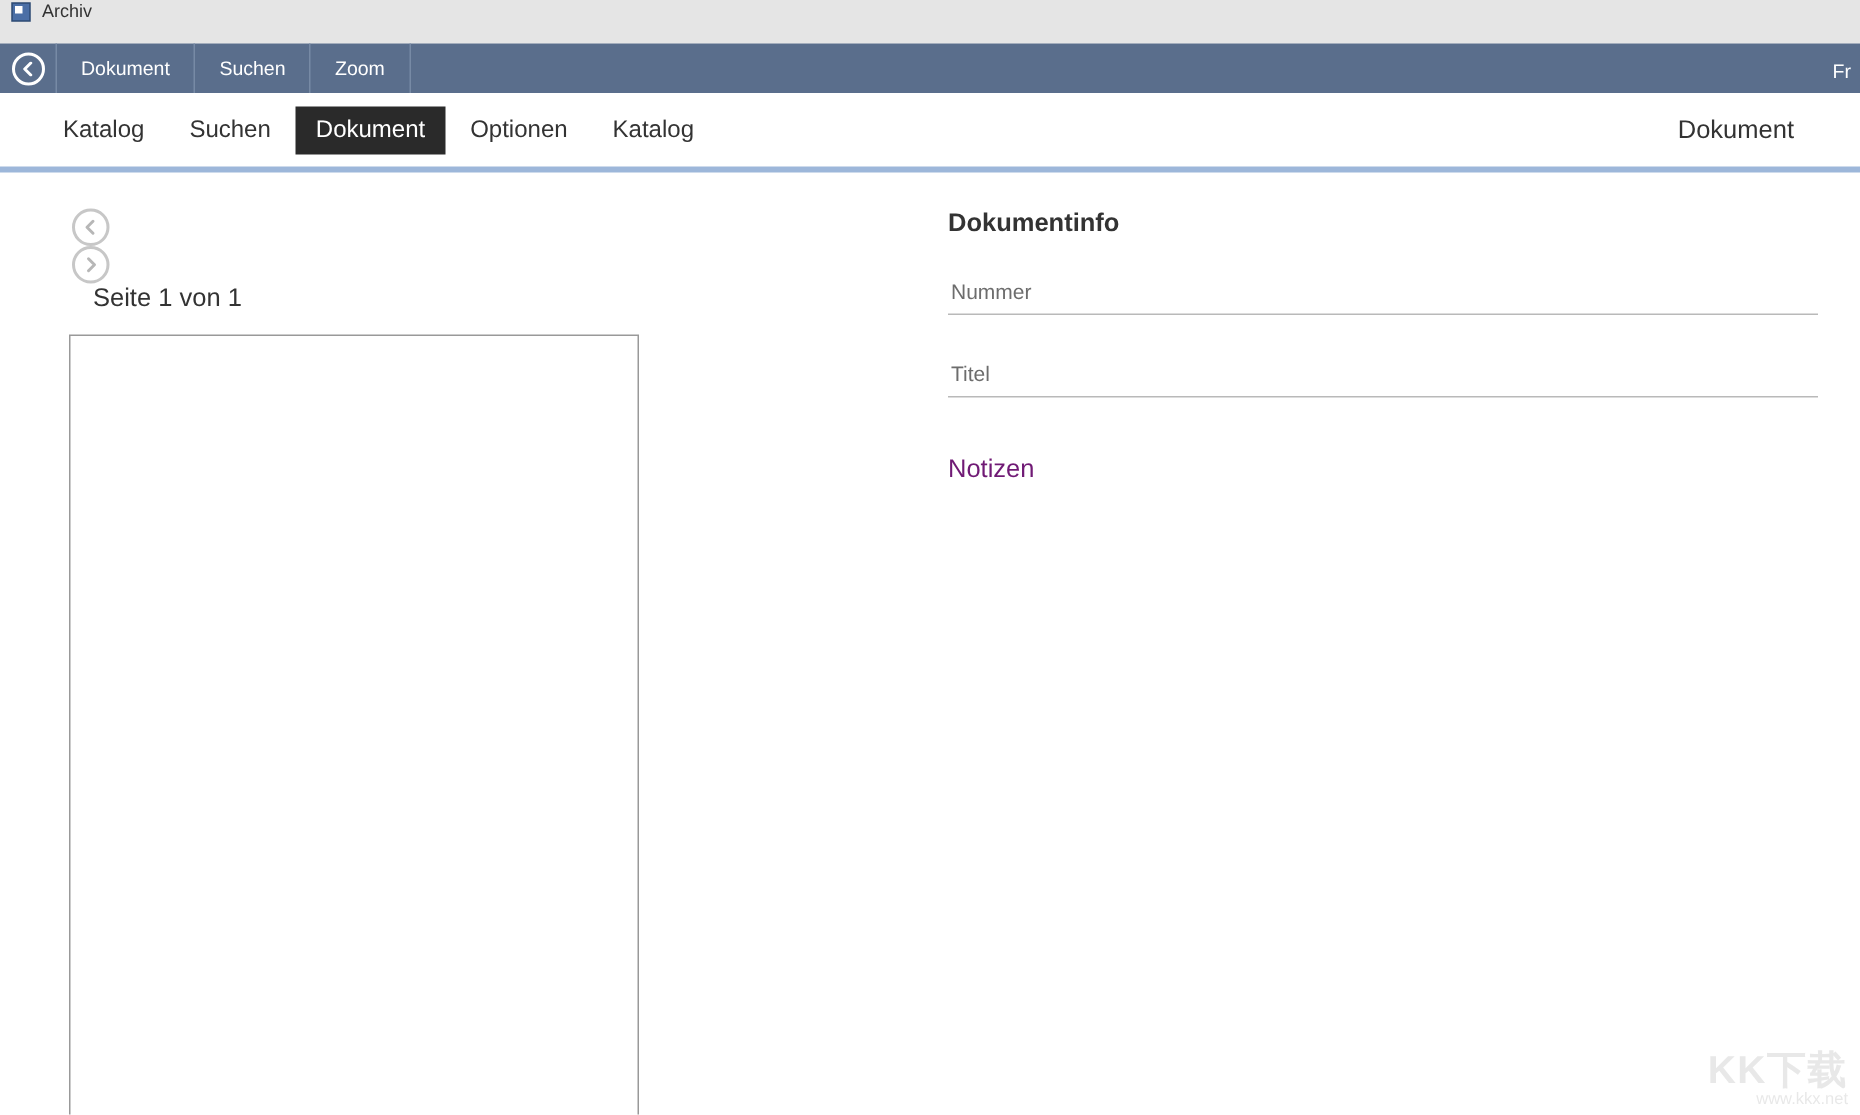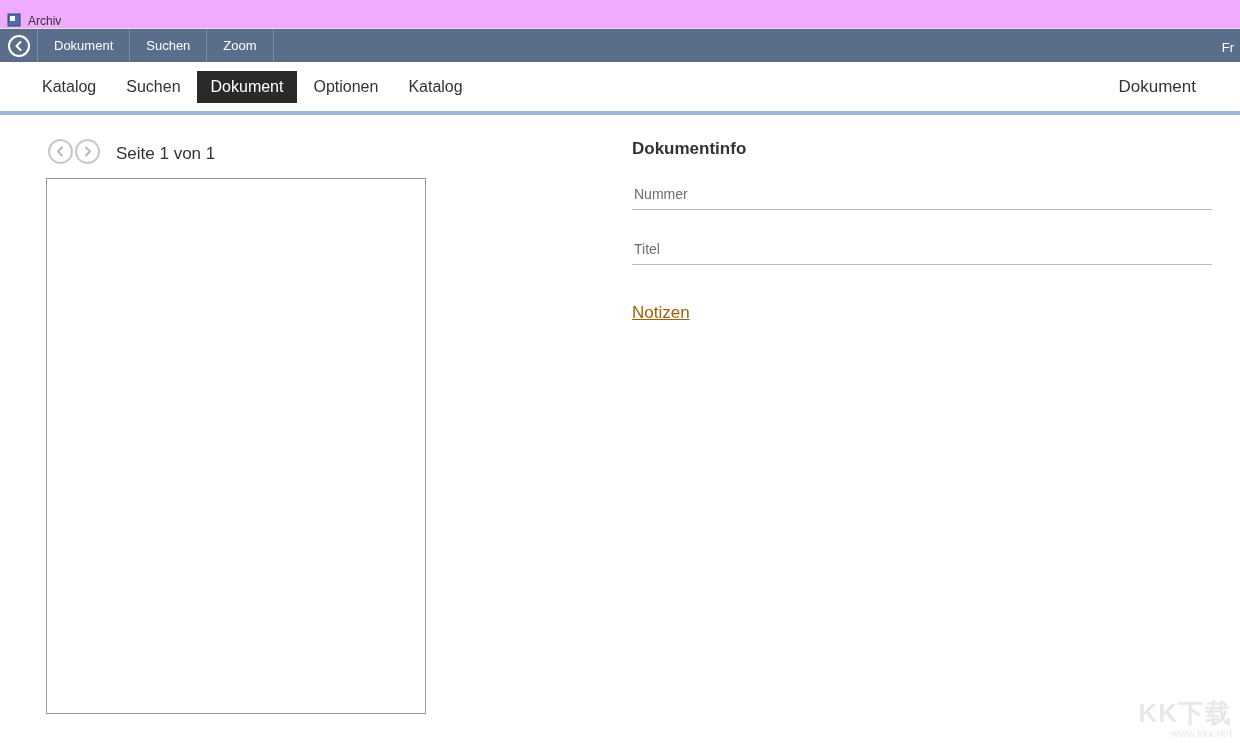--- a/index.html
+++ b/index.html
@@ -8,23 +8,23 @@
       background: #fff;
       color: #2b2b2b;
       width: 1240px;
       height: 743px;
       overflow: hidden;
       position: relative;
     }
     
     .titlebar {
       height: 29px;
-      background: #f0abfc;
-      display: flex;
-      align-items: flex-end;
+      background: #e5e5e5;
+      display: flex;
+      align-items: flex-start;
       padding-left: 6px;
       border-bottom: 1px solid #e6e6e6;
     }
     .titlebar-icon {
       width: 16px;
       height: 16px;
       margin-right: 6px;
       display: inline-flex;
       align-items: center;
       justify-content: center;
@@ -104,23 +104,24 @@
     
     .content {
       display: flex;
       padding: 24px 28px 0 46px;
     }
     .left-pane {
       width: 560px;
     }
     .pager-row {
       display: flex;
-      align-items: flex-end;
+      align-items: flex-start;
       margin-bottom: 14px;
       margin-left: 2px;
+      flex-direction: column;
     }
     .nav-btn {
       width: 25px;
       height: 25px;
       border: 2px solid #c7c7c7;
       border-radius: 50%;
       display: flex;
       align-items: center;
       justify-content: center;
       margin-right: 2px;
@@ -151,23 +152,22 @@
     }
     .info-field {
       border-bottom: 1px solid #b9b9b9;
       padding: 7px 0 7px 2px;
       font-size: 14px;
       color: #6d6d6d;
       margin-bottom: 24px;
     }
     .notes-title {
       font-size: 17px;
-      color: #a16207;
+      color: #701a75;
       margin-top: 38px;
-      text-decoration: underline;
     }
     
     .watermark {
       position: absolute;
       bottom: 4px;
       right: 8px;
       text-align: right;
       color: #d6d6d6;
       pointer-events: none;
       user-select: none;

